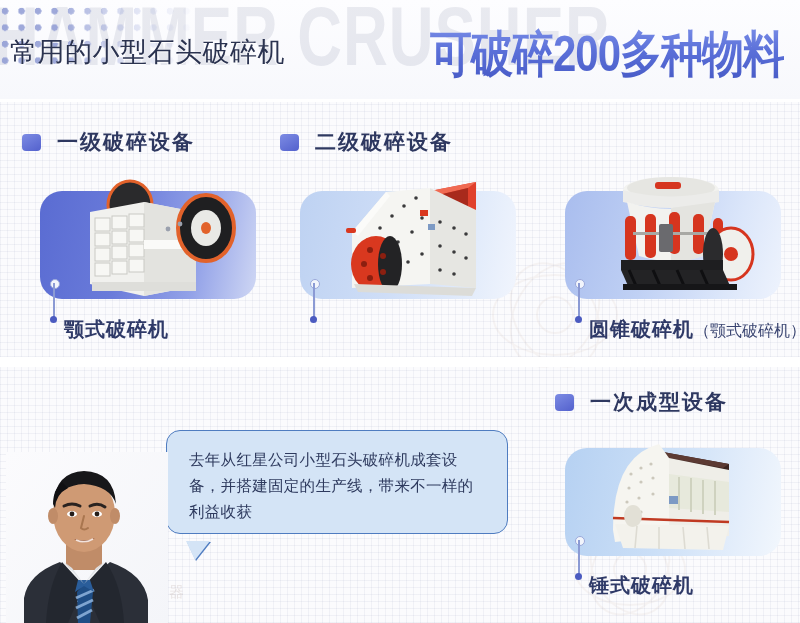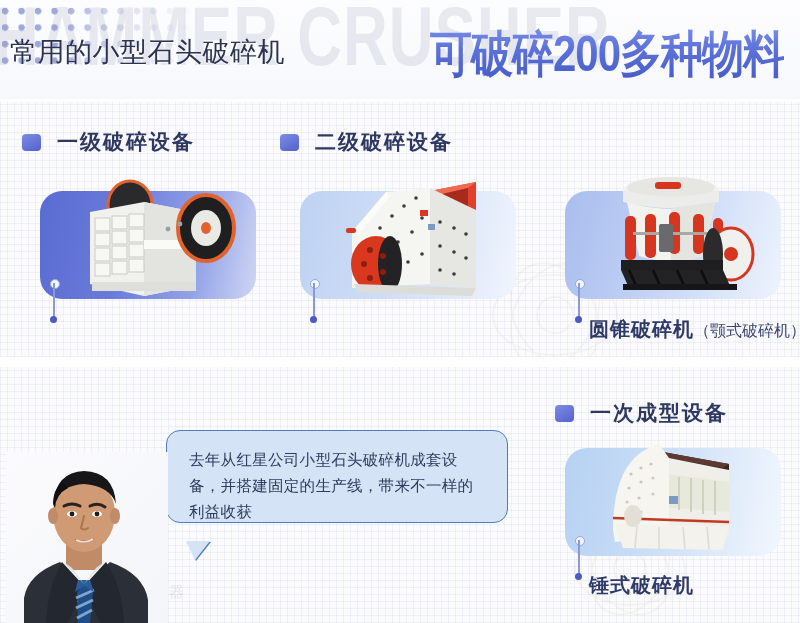--- a/index.html
+++ b/index.html
@@ -66,21 +66,21 @@
   .connector .tip{position:absolute;left:0px;bottom:-4px;width:7px;height:7px;border-radius:50%;
     background:#4b5bc0;}
   .caption{position:absolute;white-space:nowrap;}
   .caption .name{font-size:20px;font-weight:bold;color:#2f3a68;letter-spacing:1px;}
   .caption .note{font-size:16px;color:#3b4672;letter-spacing:0;}
 
   
   .divider{position:absolute;left:0;top:357px;width:800px;height:10px;background:#ffffff;}
 
   
-  .bubble{position:absolute;left:166px;top:430px;width:342px;height:93px;
+  .bubble{position:absolute;left:166px;top:430px;width:342px;height:104px;
     background:#d4e4f6;border:1.6px solid #4f7cc0;border-radius:14px;box-sizing:border-box;
     padding:16px 20px 0 22px;}
   .bubble p{margin:0;font-size:15.5px;line-height:26px;color:#2e3a5e;letter-spacing:.3px;
     font-family:"Liberation Sans","DejaVu Sans",sans-serif;}
   .bubble-tail{position:absolute;left:186px;top:541px;width:0;height:0;
     border-left:9px solid transparent;border-right:15px solid transparent;
     border-top:19px solid #d4e4f6;filter:drop-shadow(1px 1px 0 #4f7cc0);}
 
   
   .person{position:absolute;left:6px;top:452px;width:162px;height:171px;overflow:hidden;}
@@ -163,20 +163,23 @@
     <ellipse cx="158" cy="62" rx="5" ry="6" fill="#e2622b"></ellipse>
 
     <rect x="44" y="116" width="104" height="9" fill="#dededa"></rect>
     <circle cx="120" cy="63" r="2.4" fill="#9aa0ad"></circle>
     <circle cx="132" cy="58" r="2.4" fill="#9aa0ad"></circle>
   </svg>
   <div class="connector" style="left:50px;top:283px;height:36px;">
     <div class="knob"></div>
     <div class="stem"></div>
     <div class="tip"></div>
+  </div>
+  <div class="caption" style="left:64px;top:316px;">
+    <span class="name">颚式破碎机</span><span class="note"></span>
   </div>
 
   <div class="card blue-soft" style="left:300px;top:191px;width:216px;height:108px;"></div>
   <svg class="machine" style="left:308px;top:166px;width:205px;height:140px;" viewBox="0 0 205 140">
 
     <path d="M122 25 L168 16 L168 62 L122 72 Z" fill="#e0402c"></path>
     <path d="M122 25 L168 16 L160 22 L126 30 Z" fill="#f06a52"></path>
     <path d="M126 30 L160 22 L160 60 L126 68 Z" fill="#a82a1c"></path>
 
     <path d="M44 66 L78 26 L122 22 L122 118 L44 122 Z" fill="#f5f5f2"></path>
@@ -273,21 +276,21 @@
     <div class="knob"></div>
     <div class="stem"></div>
     <div class="tip"></div>
   </div>
   <div class="caption" style="left:589px;top:316px;">
     <span class="name">圆锥破碎机</span><span class="note">（颚式破碎机）</span>
   </div>
 
   <div class="divider"></div>
 
-  <div class="sec-head" style="left:555px;top:399px;">
+  <div class="sec-head" style="left:555px;top:388px;">
     <span class="sec-bullet"></span>
     <span class="sec-label">一次成型设备</span>
   </div>
 
   <div class="card blue-pale" style="left:565px;top:448px;width:216px;height:108px;"></div>
   <svg class="machine" style="left:573px;top:420px;width:205px;height:142px;" viewBox="0 0 205 142">
 
     <path d="M90 32 L156 44 L156 62 L92 54 Z" fill="#3b2420"></path>
     <path d="M90 32 L156 44 L150 48 L96 38 Z" fill="#5c3a33"></path>
 

